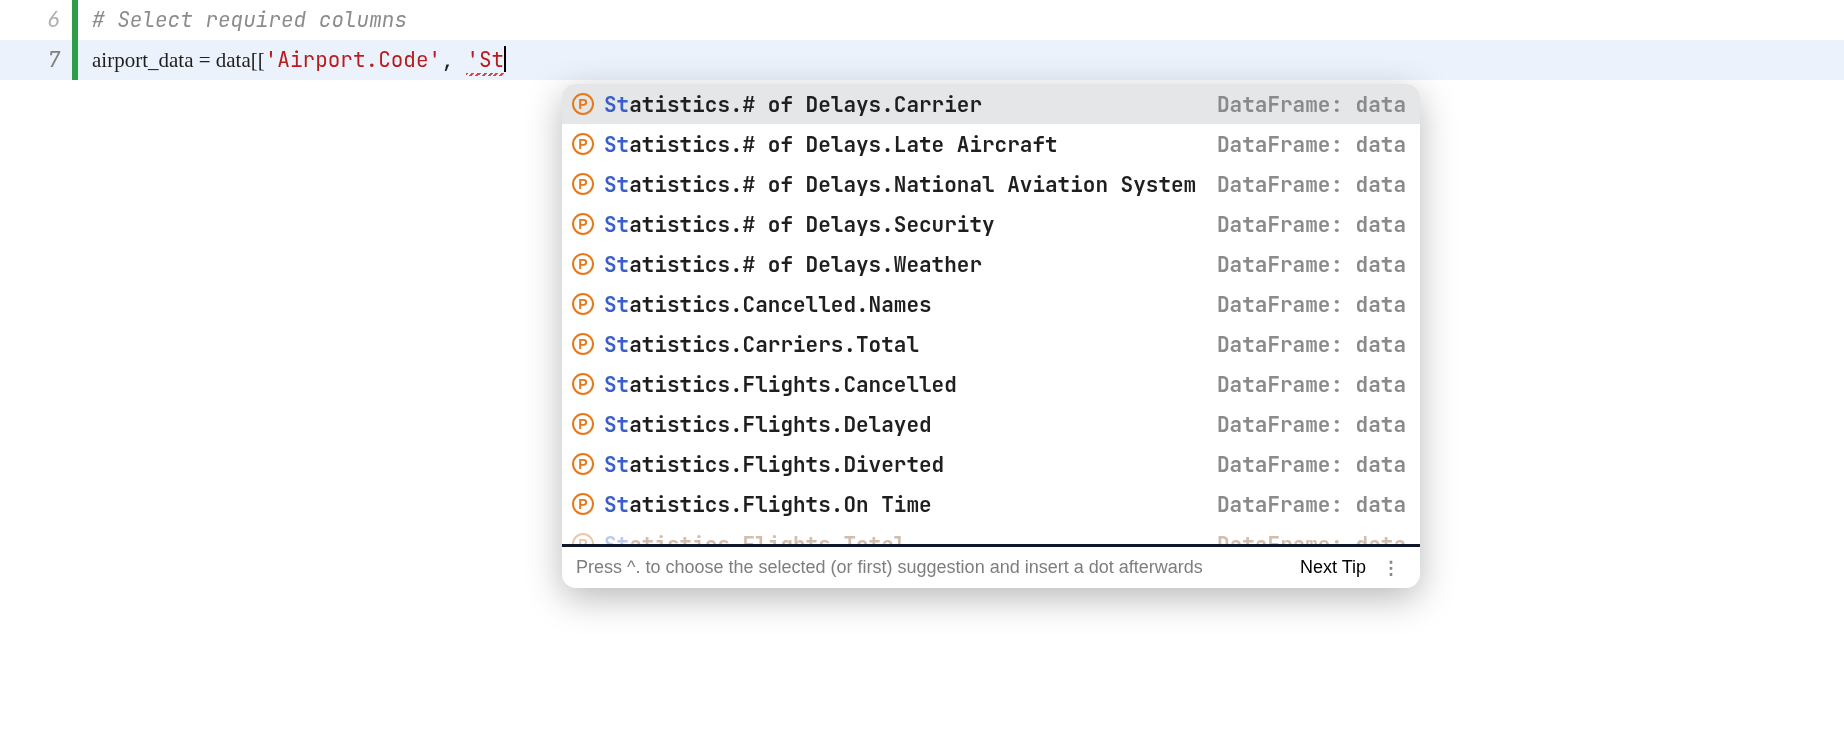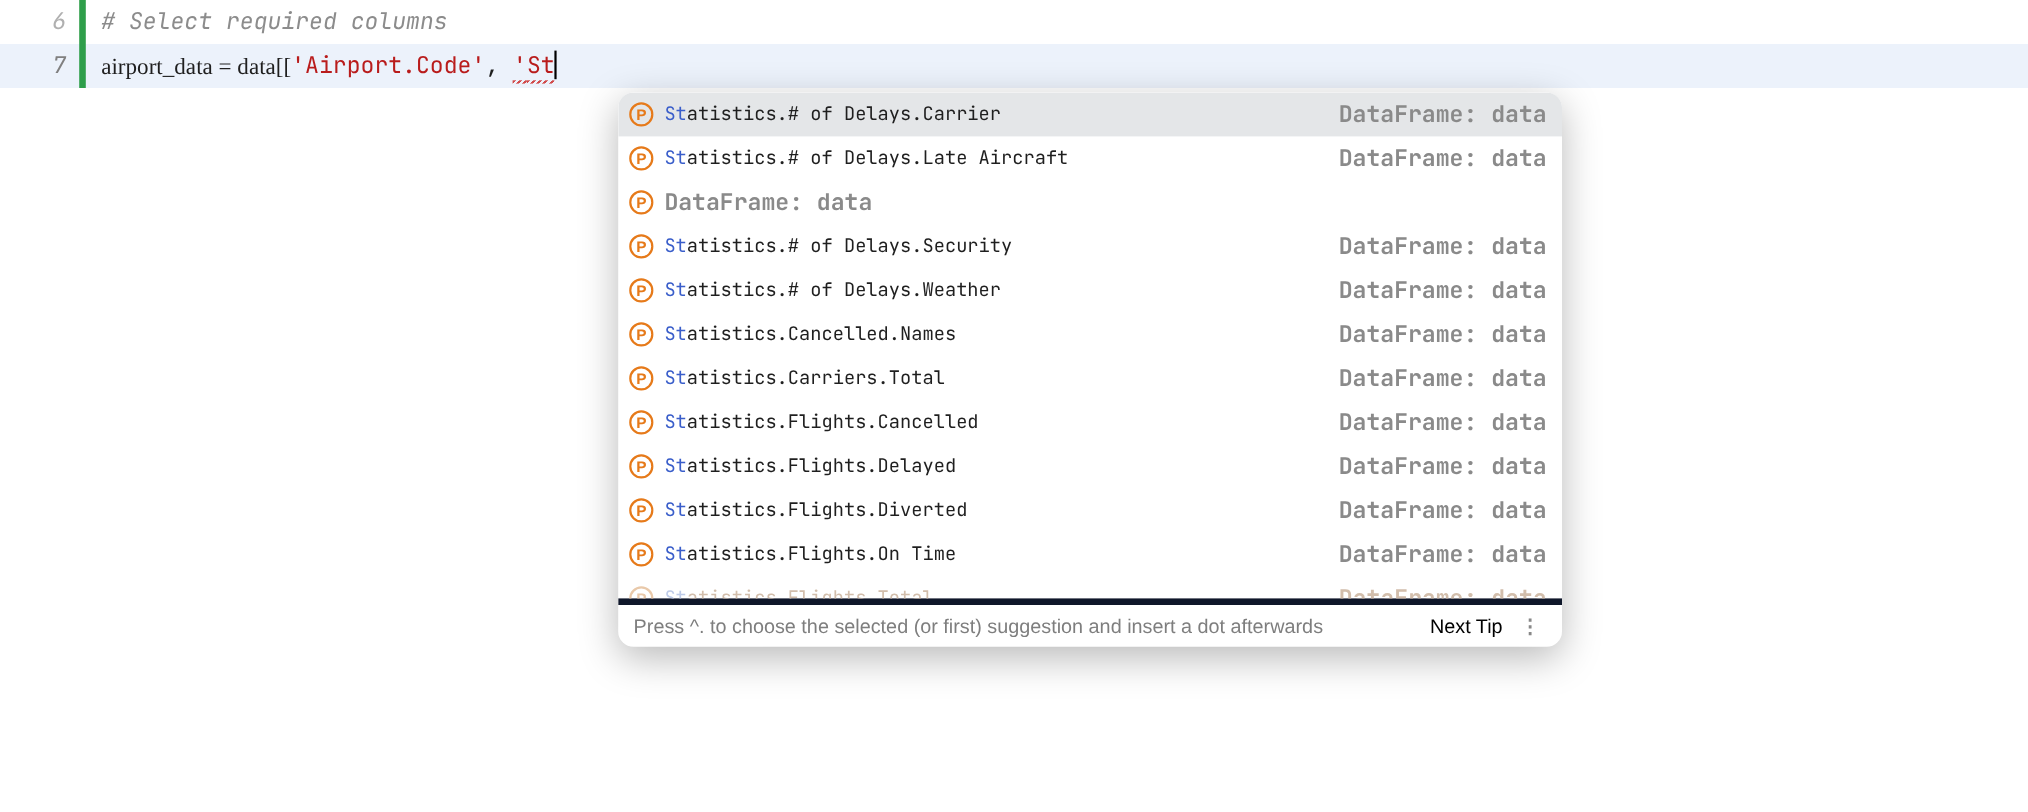--- a/index.html
+++ b/index.html
@@ -111,24 +111,25 @@
     justify-content: center;
     font-family: Arial, sans-serif;
     font-size: 14px;
     font-weight: 700;
     color: #e67a1a;
     flex-shrink: 0;
     line-height: 1;
   }
   .item-label {
     flex: 1;
-    font-size: 17px;
+    font-size: 21px;
     color: #1f1f1f;
     white-space: pre;
     overflow: hidden;
+    font-weight: bold;
   }
   .item-label .match { color: #3a5eca; }
   .item-tail {
     color: #8a8a8a;
     font-size: 21px;
     white-space: pre;
     font-weight: bold;
   }
   .item.half {
     opacity: 0.92;
@@ -145,21 +146,21 @@
   .partial-clip {
     height: 20px;
     overflow: hidden;
   }
 
   .popup-footer {
     display: flex;
     align-items: center;
     height: 44px;
     padding: 0 14px;
-    border-top: 6px solid #0f172a;
+    border-top: 3px solid #0f172a;
     font-family: -apple-system, "Segoe UI", Arial, sans-serif;
     font-size: 18px;
     gap: 12px;
   }
   .footer-text { color: #7e7e7e; flex: 1; }
   .footer-link { color: #000000; cursor: pointer; }
   .footer-more { color: #888; letter-spacing: 2px; cursor: pointer; padding: 0 4px; font-weight: bold; }
 </style>
 </head>
 <body>
@@ -188,20 +189,21 @@
       <div class="item-label"><span class="match">St</span><span>atistics.# of Delays.Carrier</span></div>
       <div class="item-tail">DataFrame: data</div>
     </div>
     <div class="item">
       <div class="icon-p">P</div>
       <div class="item-label"><span class="match">St</span><span>atistics.# of Delays.Late Aircraft</span></div>
       <div class="item-tail">DataFrame: data</div>
     </div>
     <div class="item">
       <div class="icon-p">P</div>
+      <div class="item-label"><span class="match">St</span><span>atistics.# of Delays.National Aviation System</span></div>
       <div class="item-tail">DataFrame: data</div>
     </div>
     <div class="item">
       <div class="icon-p">P</div>
       <div class="item-label"><span class="match">St</span><span>atistics.# of Delays.Security</span></div>
       <div class="item-tail">DataFrame: data</div>
     </div>
     <div class="item">
       <div class="icon-p">P</div>
       <div class="item-label"><span class="match">St</span><span>atistics.# of Delays.Weather</span></div>

